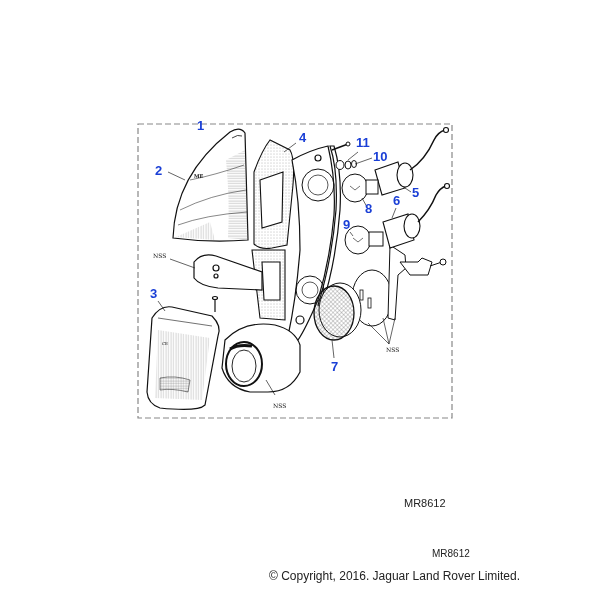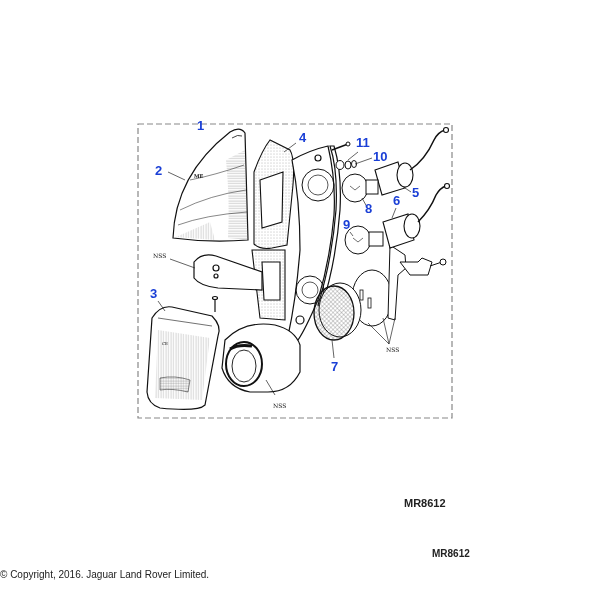--- a/index.html
+++ b/index.html
@@ -1,24 +1,24 @@
 <!DOCTYPE html>
 <html><head>
 <meta charset="utf-8">
 <style>
   html, body { margin: 0; padding: 0; background: #ffffff; }
   body { width: 600px; height: 600px; position: relative; overflow: hidden;
          font-family: "Liberation Sans", sans-serif; }
   #diagram { position: absolute; left: 0; top: 0; width: 600px; height: 600px; }
   .callout { font-family: "Liberation Sans", sans-serif; font-weight: bold; font-size: 13px; fill: #1a3fd6; }
   .nss { font-family: "DejaVu Serif", serif; font-size: 6px; fill: #222; }
-  .ref { position: absolute; font-size: 11px; color: #222; font-weight: bold; }
+  .ref { position: absolute; font-size: 11px; color: #222; }
   #ref-mid { left: 404px; top: 497px; }
   #ref-bottom { left: 432px; top: 548px; font-size: 10px; }
-  #copyright { position: absolute; left: 0; width: 520px; top: 569px; text-align: left; font-size: 10px; color: #222; }
+  #copyright { position: absolute; left: 0; width: 520px; top: 569px; text-align: right; font-size: 12px; color: #222; }
 </style>
 </head>
 <body>
 
 <svg id="diagram" viewBox="0 0 600 600" xmlns="http://www.w3.org/2000/svg">
   <defs>
     <pattern id="stipple" width="3" height="3" patternUnits="userSpaceOnUse">
       <circle cx="1" cy="1" r="0.45" fill="#666"></circle>
     </pattern>
     <pattern id="mesh" width="3" height="3" patternUnits="userSpaceOnUse" patternTransform="rotate(45)">

